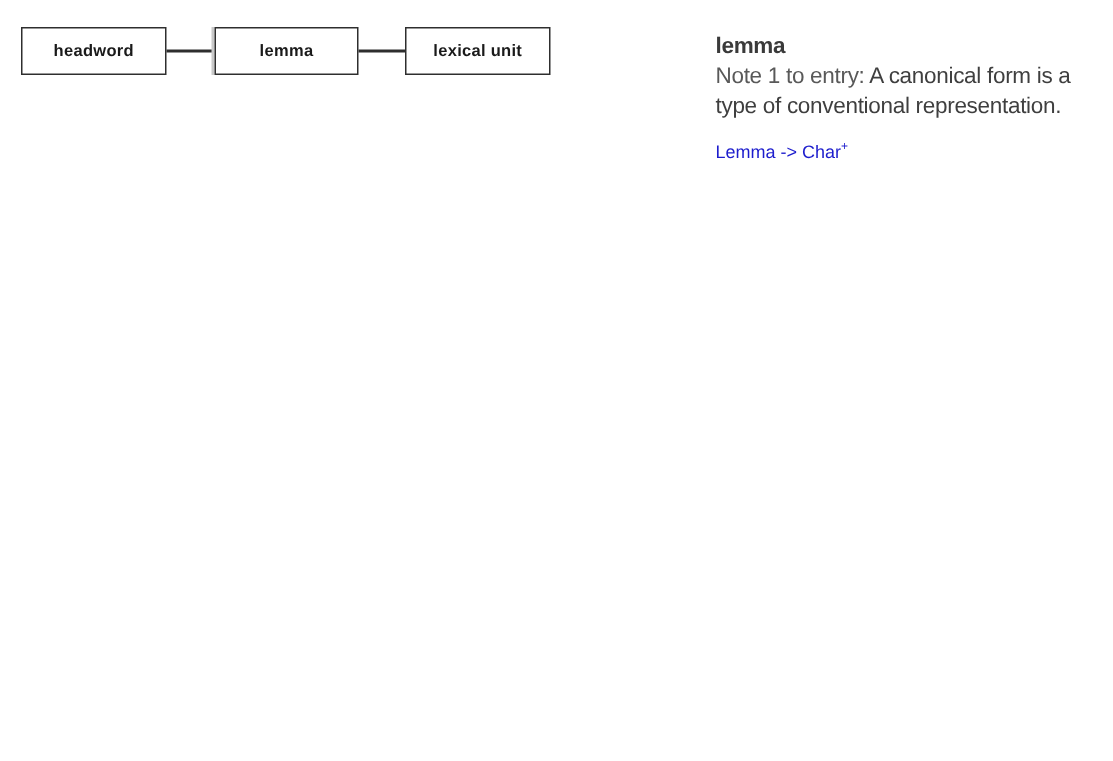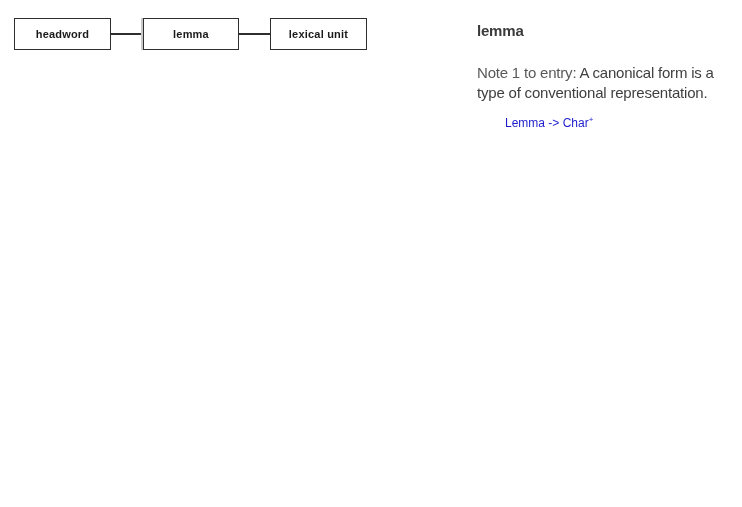--- a/index.html
+++ b/index.html
@@ -55,33 +55,31 @@
     letter-spacing: -0.2px;
   }
   .term {
     font-weight: bold;
     color: #3a3a3a;
   }
   .definition em {
     font-style: italic;
   }
   .notes {
-    margin-top: 22px;
     line-height: 20px;
   }
   .note { display: block; }
   .note-label { color: #595959; }
   .entry-footer {
     margin-top: 13px;
     font-size: 12px;
     line-height: 15px;
     letter-spacing: 0;
     color: #1d1dcd;
     cursor: pointer;
-    margin-left: 28px;
   }
   .entry-footer sup {
     font-size: 8px;
     vertical-align: super;
     line-height: 0;
   }
 </style>
 </head>
 <body>
 

